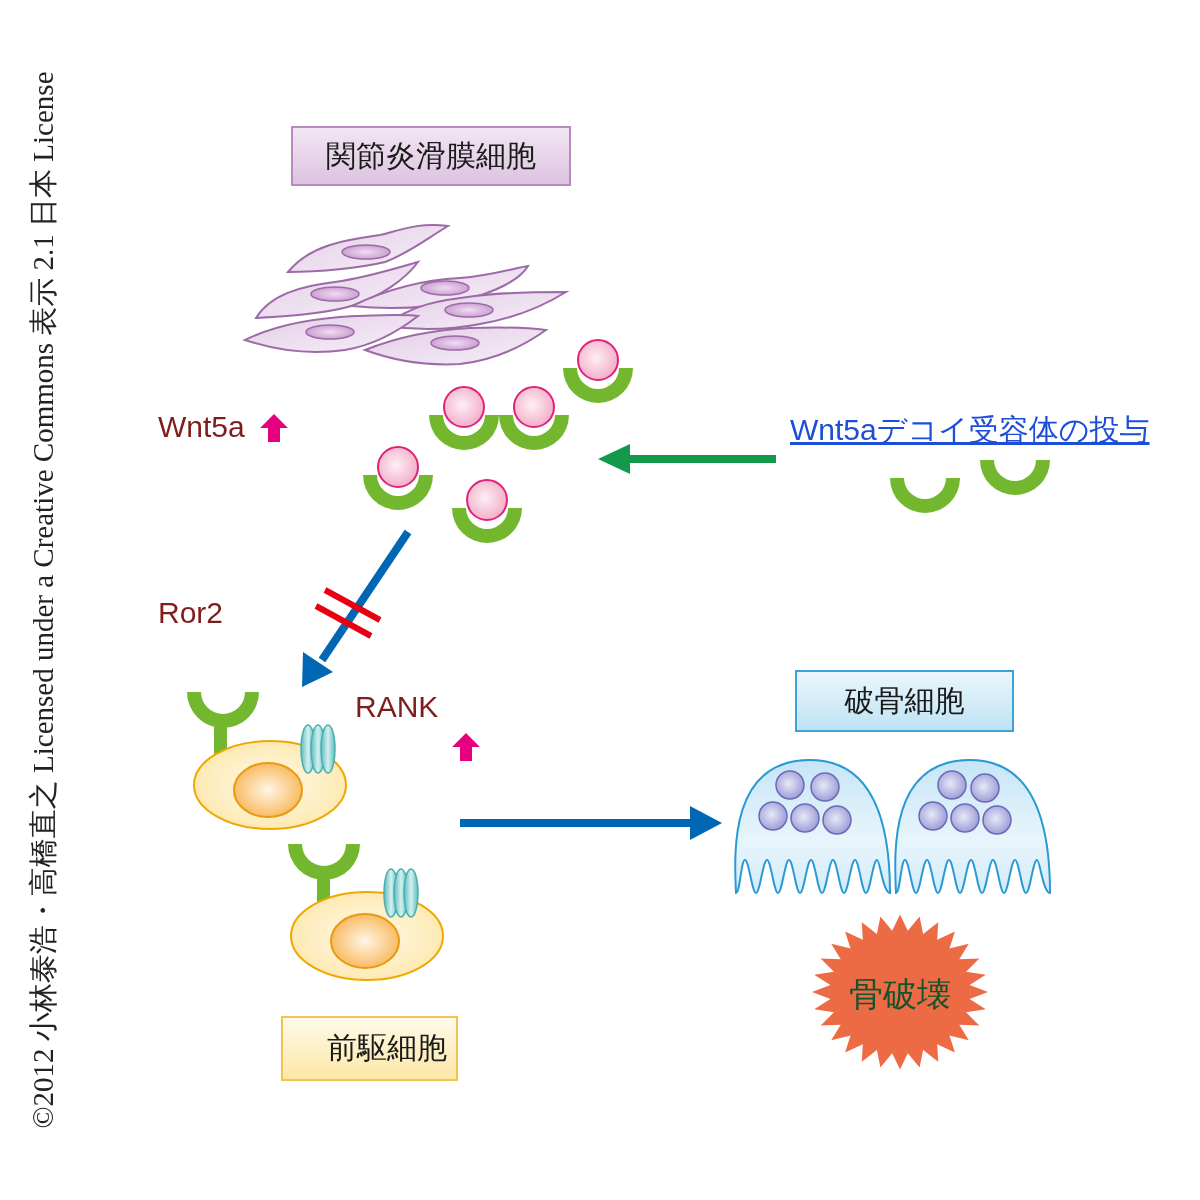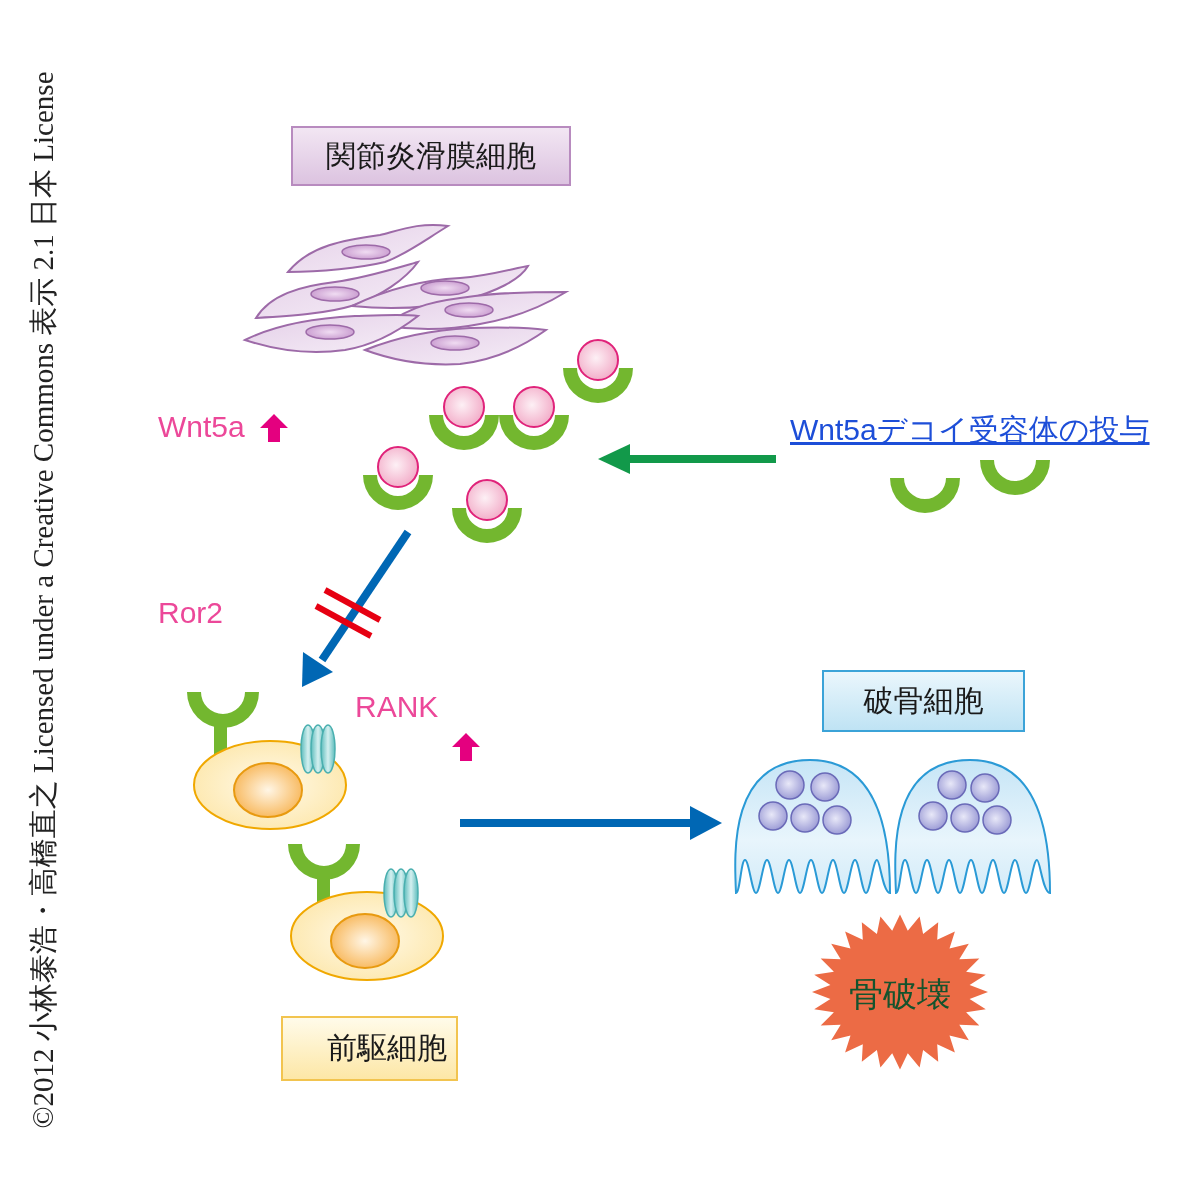--- a/index.html
+++ b/index.html
@@ -12,25 +12,25 @@
     white-space: nowrap;
     font-family: "Liberation Serif", "DejaVu Serif", serif;
     font-size: 29px; color: #222;
   }
   .label-box {
     position: absolute; display: flex; align-items: center; justify-content: center;
     font-size: 30px; color: #1a1a1a; box-sizing: border-box;
   }
   .box-synovial { left: 291px; top: 126px; width: 280px; height: 60px;
     background: linear-gradient(#f2e6f3, #dcc3e0); border: 2px solid #b88bbf; }
-  .box-osteoclast { left: 822px; top: 670px; width: 203px; height: 62px;
+  .box-osteoclast { left: 795px; top: 670px; width: 219px; height: 62px;
     background: linear-gradient(#eaf6fc, #bfe3f4); border: 2px solid #3ba3d8; }
   .box-precursor { left: 281px; top: 1016px; width: 177px; height: 65px;
     background: linear-gradient(#fffbea, #fde7a6); border: 2px solid #f2c44f; padding-left: 35px; }
-  .txt { position: absolute; font-size: 30px; color: #ec4899; white-space: nowrap;
+  .txt { position: absolute; font-size: 30px; color: #7f1d1d; white-space: nowrap;
          font-family: "Liberation Sans", "DejaVu Sans", sans-serif; }
   .txt-green { color: #1d4ed8; text-decoration: underline; }
   .bone-text { position: absolute; left: 820px; top: 972px; width: 160px; text-align: center;
     font-size: 34px; color: #14532d; }
 </style>
 </head>
 <body>
 
 <svg id="stage" width="1200" height="1200" viewBox="0 0 1200 1200">
   <defs>

